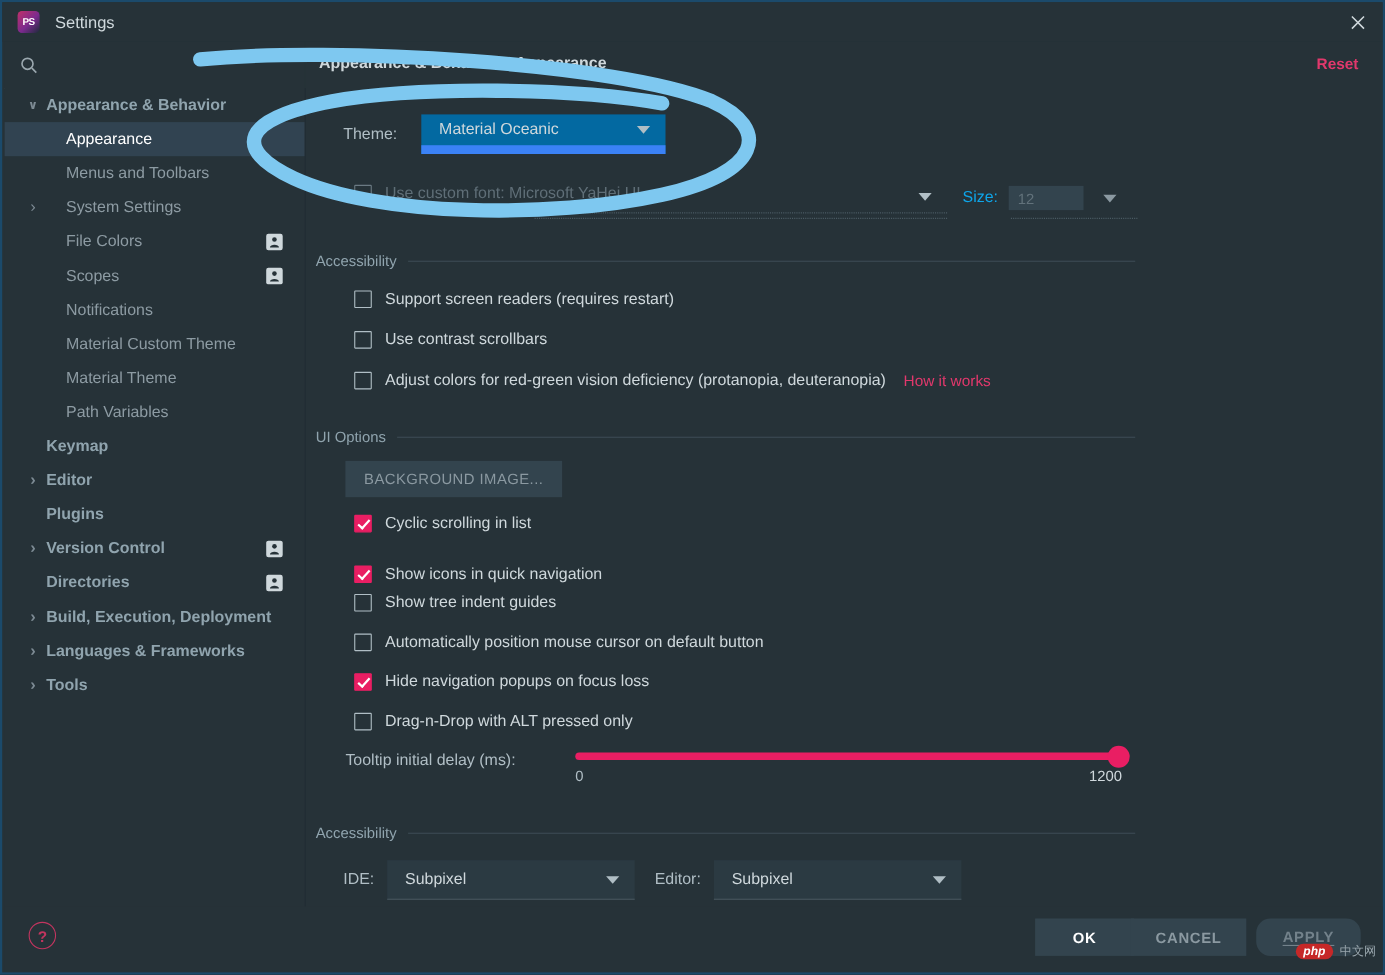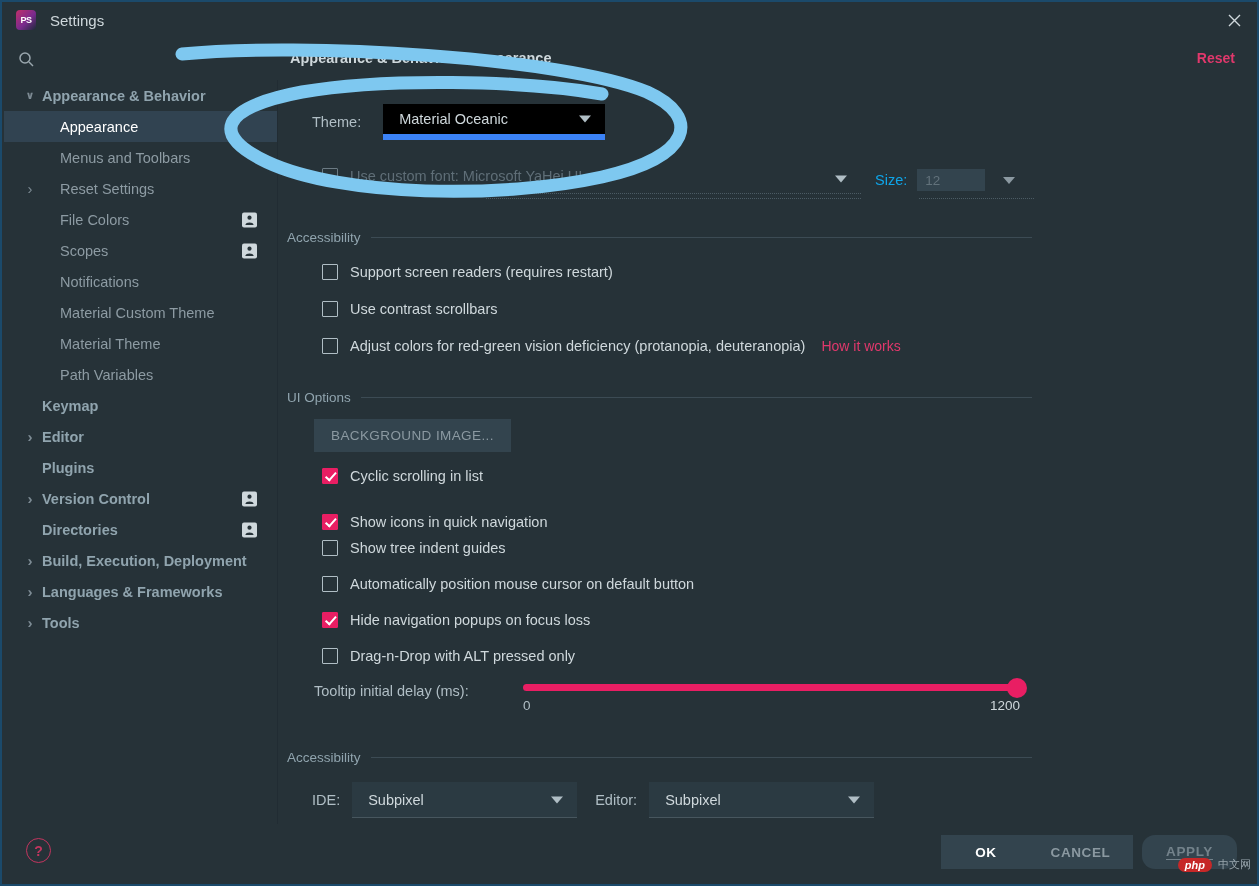--- a/index.html
+++ b/index.html
@@ -95,22 +95,22 @@
     position:absolute;right:22px;top:12px;
     font-size:14px;color:#e1386c;font-weight:bold;
   }
 
   .row{position:absolute;display:flex;align-items:center;}
 
   .lbl{font-size:14.5px;color:#b0bec5;}
 
   
   .combo{
-    position:relative;background:#000000;height:36px;display:flex;align-items:center;
-    border-bottom:6px solid #3b82f6;box-sizing:border-box;
+    position:relative;background:#0369a1;height:36px;display:flex;align-items:center;
+    border-bottom:8px solid #3b82f6;box-sizing:border-box;
   }
   .combo .val{font-size:14.5px;color:#cfd8dc;padding-left:16px;}
   .combo .arrow{
     position:absolute;right:14px;top:50%;transform:translateY(-50%);
     width:0;height:0;border-left:6px solid transparent;border-right:6px solid transparent;
     border-top:7px solid #b0bec5;
   }
   .combo.flat{border-bottom:1px solid #47565e;background:#2b3a42;}
   .combo.bare{background:transparent;border-bottom:1px dotted #4b5b64;}
 
@@ -225,21 +225,21 @@
       <div class="nav-item child selected">
         <span class="twisty none" style="font-size: 15px;">›</span>
         <span class="nav-label">Appearance</span>
       </div>
       <div class="nav-item child">
         <span class="twisty none" style="font-size: 15px;">›</span>
         <span class="nav-label">Menus and Toolbars</span>
       </div>
       <div class="nav-item child">
         <span class="twisty" style="font-size: 15px;">›</span>
-        <span class="nav-label">Reset Settings</span>
+        <span class="nav-label">System Settings</span>
       </div>
       <div class="nav-item child">
         <span class="twisty none" style="font-size: 15px;">›</span>
         <span class="nav-label">File Colors</span>
         <span class="profile-badge">
           <svg width="11" height="11" viewBox="0 0 11 11">
             <circle cx="5.5" cy="3.2" r="2.1" fill="#263238"></circle>
             <path d="M1.4 10.5 C1.4 7.2 9.6 7.2 9.6 10.5 Z" fill="#263238"></path>
           </svg>
         </span>

